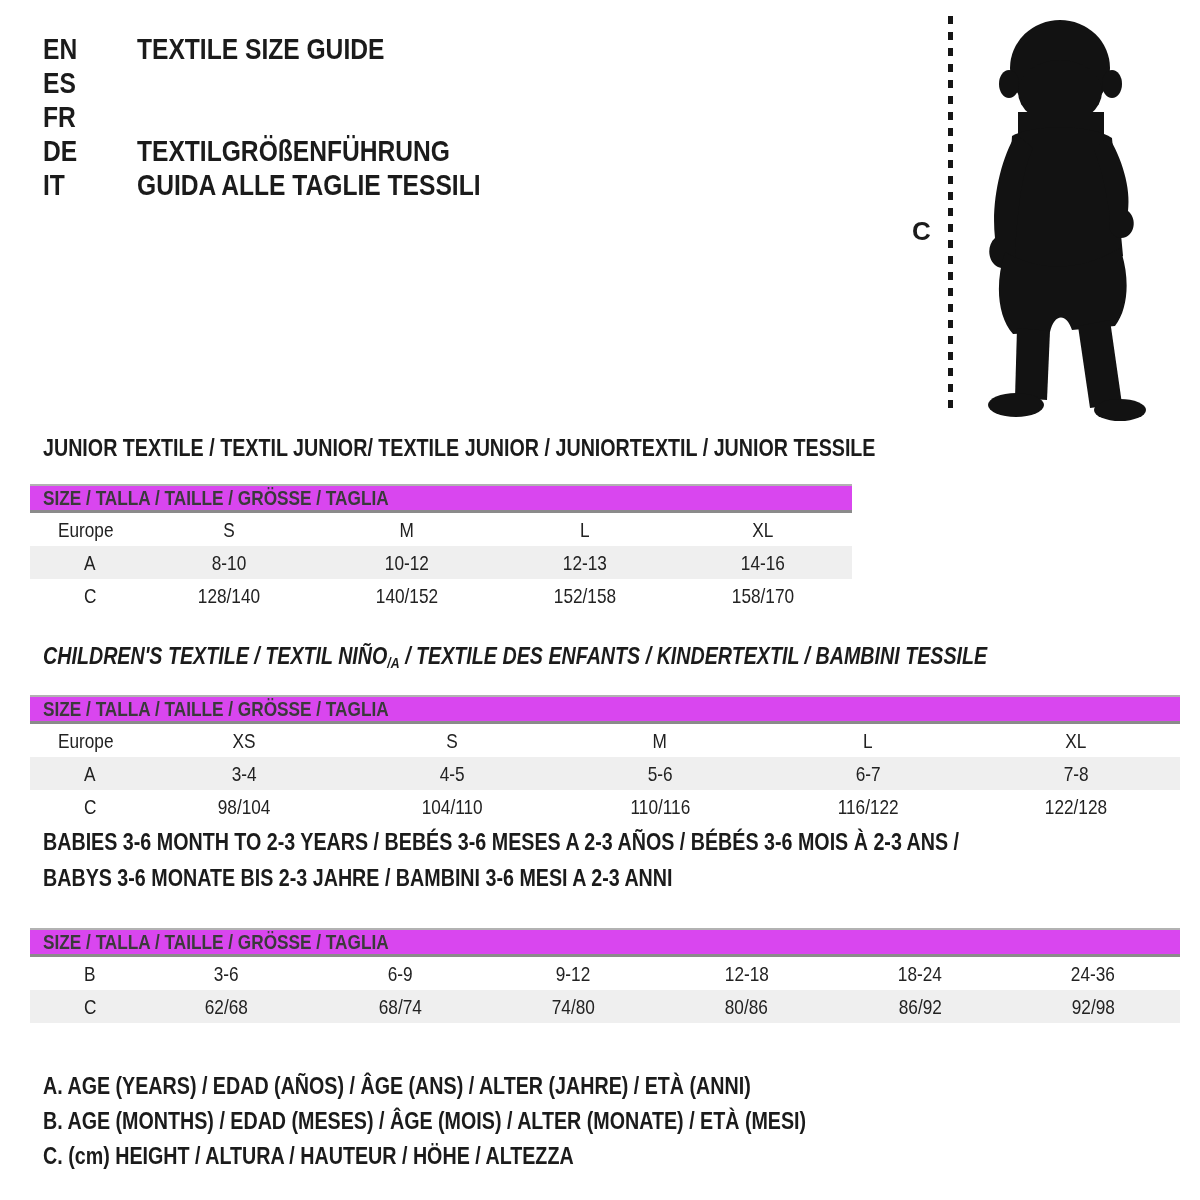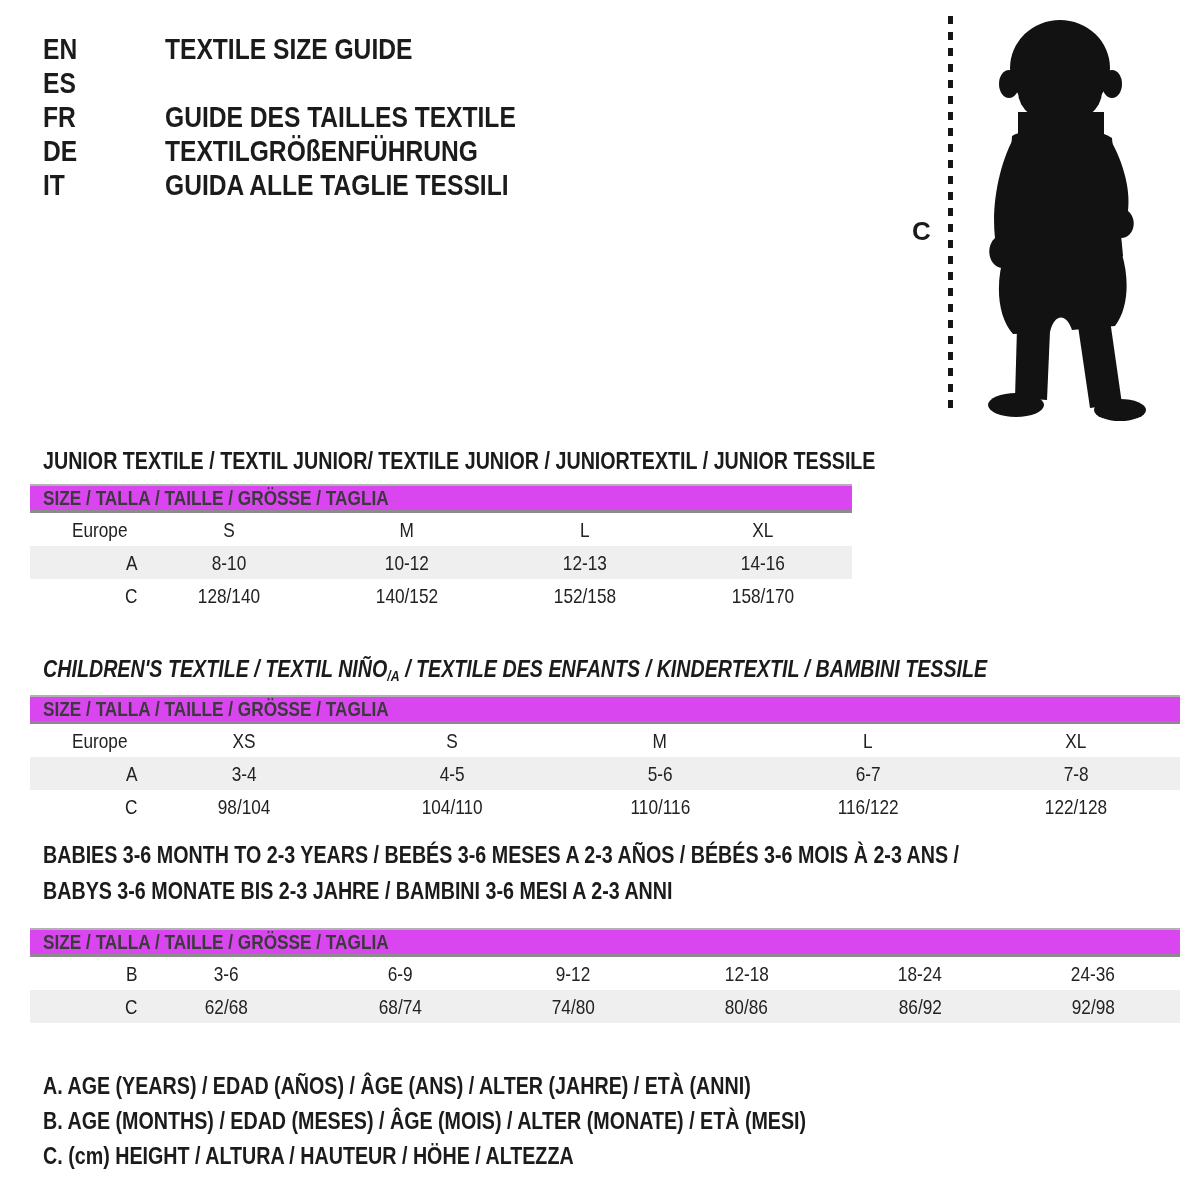--- a/index.html
+++ b/index.html
@@ -8,34 +8,34 @@
     position:relative; width:1200px; height:1200px; background:#ffffff;
     color:#1b1b1b; font-family:"Liberation Sans","DejaVu Sans",sans-serif;
     overflow:hidden;
   }
   
   .c  { display:inline-block; transform:scaleX(0.82); transform-origin:0 50%; white-space:nowrap; }
   .cc { display:inline-block; transform:scaleX(0.82); transform-origin:50% 50%; white-space:nowrap; }
 
   
   .header-langs { position:absolute; left:43px; top:32px; }
-  .lang-row { display:flex; height:34px; align-items:center; font-size:30px; font-weight:bold; letter-spacing:0;gap:28px; }
+  .lang-row { display:flex; height:34px; align-items:center; font-size:30px; font-weight:bold; letter-spacing:0; }
   .lang-code { width:94px; flex:0 0 94px; }
   .lang-title { flex:1; }
 
   
   .measure-label { position:absolute; left:912px; top:216px; font-size:26px; font-weight:bold; }
   .dash-line {
     position:absolute; left:948px; top:16px; width:5px; height:400px;
     background:repeating-linear-gradient(to bottom,#151515 0 8px,transparent 8px 16px);
   }
   .figure-svg { position:absolute; left:960px; top:14px; }
 
   
-  .section-title { position:absolute; left:43px; font-size:24px; font-weight:bold; white-space:nowrap;margin-top:13px; }
+  .section-title { position:absolute; left:43px; font-size:24px; font-weight:bold; white-space:nowrap; }
   .title-junior   { top:434px; }
   .title-children { top:642px;font-style:italic; }
   .title-babies   { top:824px; line-height:36px; }
   .subsc { font-size:15px; vertical-align:-4px; }
 
   
   .size-table { position:absolute; left:30px; }
   .tbl-junior   { top:484px; width:822px; }
   .tbl-children { top:695px; width:1150px; }
   .tbl-babies   { top:928px; width:1150px; }
@@ -43,21 +43,21 @@
     height:29px; background:#d946ef;
     border-top:2px solid #b2b2b2; border-bottom:3px solid #8b8b8b;
     display:flex; align-items:center; padding-left:13px;
     font-size:21px; font-weight:bold; color:#3a3a3a;
   }
   .trow { display:grid; height:33px; align-items:center; font-size:21px; color:#222222; }
   .cols4 { grid-template-columns:110px repeat(4,1fr); }
   .cols5 { grid-template-columns:110px repeat(5,1fr); }
   .cols6 { grid-template-columns:110px repeat(6,1fr); }
   .row-alt { background:#efefef; }
-  .rlabel { padding-left:13px; text-align:right; }
+  .rlabel { padding-left:13px; text-align:center; }
   .cell { text-align:center; }
 
   
   .legend { position:absolute; left:43px; top:1068px; font-size:24px; font-weight:bold; }
   .legend-line { height:35px; display:flex; align-items:center; }
 </style>
 </head>
 <body>
 
 <div class="page">
@@ -65,21 +65,20 @@
   <div class="header-langs">
     <div class="lang-row">
       <span class="lang-code"><span class="c">EN</span></span>
       <span class="lang-title"><span class="c">TEXTILE SIZE GUIDE</span></span>
     </div>
     <div class="lang-row">
       <span class="lang-code"><span class="c">ES</span></span>
     </div>
     <div class="lang-row">
       <span class="lang-code"><span class="c">FR</span></span>
-      <span class="lang-title"><span class="c">GUIDE DES TAILLES TEXTILE</span></span>
     </div>
     <div class="lang-row">
       <span class="lang-code"><span class="c">DE</span></span>
       <span class="lang-title"><span class="c">TEXTILGRÖßENFÜHRUNG</span></span>
     </div>
     <div class="lang-row">
       <span class="lang-code"><span class="c">IT</span></span>
       <span class="lang-title"><span class="c">GUIDA ALLE TAGLIE TESSILI</span></span>
     </div>
   </div>

